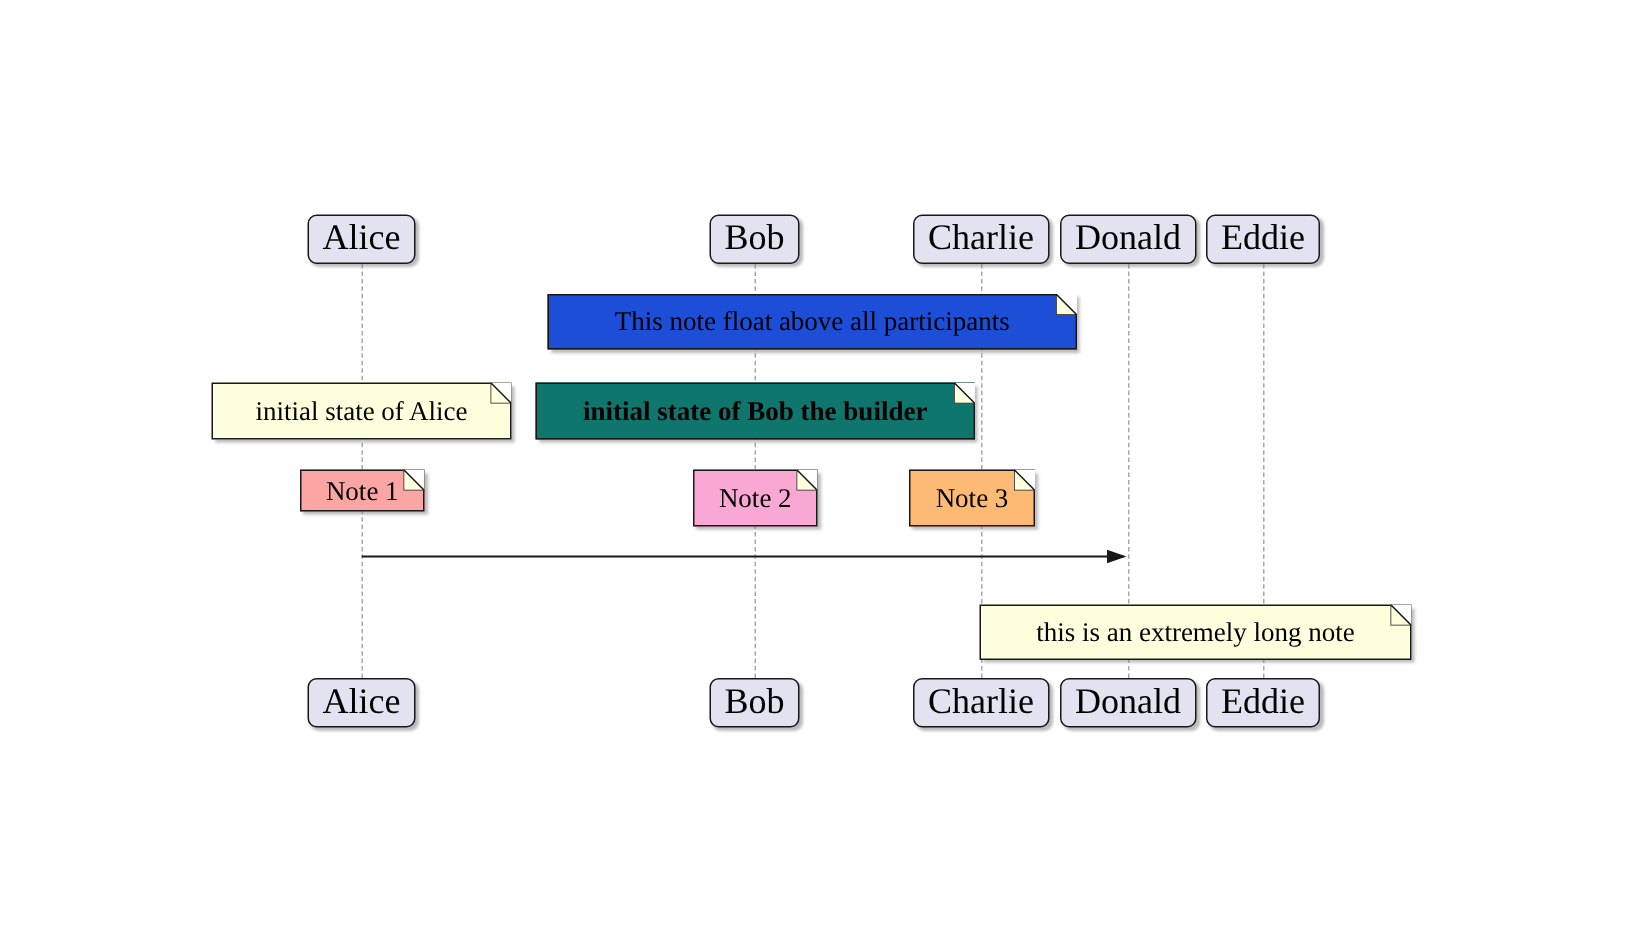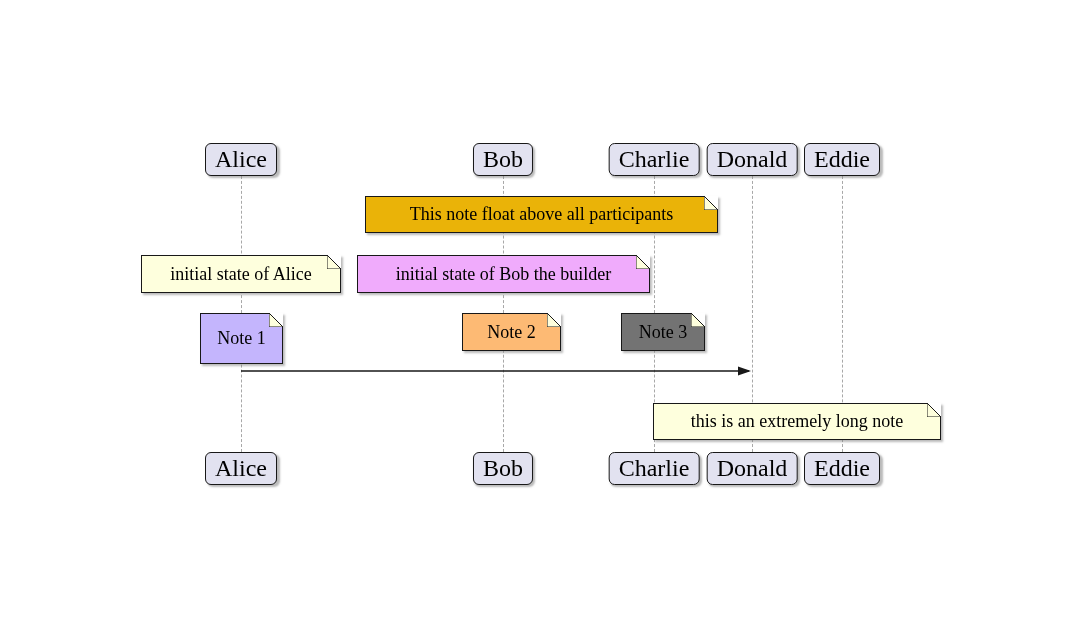--- a/index.html
+++ b/index.html
@@ -69,56 +69,56 @@
     <div class="participant-box" style="left: 241px; top: 143px; height: 33px; background: rgb(226, 226, 240); border-color: rgb(24, 24, 24);">Alice</div>
     <div class="participant-box" style="left: 241px; top: 452px; height: 33px; background: rgb(226, 226, 240); border-color: rgb(24, 24, 24);">Alice</div>
     <div class="participant-box" style="left: 503px; top: 143px; height: 33px; background: rgb(226, 226, 240); border-color: rgb(24, 24, 24);">Bob</div>
     <div class="participant-box" style="left: 503px; top: 452px; height: 33px; background: rgb(226, 226, 240); border-color: rgb(24, 24, 24);">Bob</div>
     <div class="participant-box" style="left: 654px; top: 143px; height: 33px; background: rgb(226, 226, 240); border-color: rgb(24, 24, 24);">Charlie</div>
     <div class="participant-box" style="left: 654px; top: 452px; height: 33px; background: rgb(226, 226, 240); border-color: rgb(24, 24, 24);">Charlie</div>
     <div class="participant-box" style="left: 752px; top: 143px; height: 33px; background: rgb(226, 226, 240); border-color: rgb(24, 24, 24);">Donald</div>
     <div class="participant-box" style="left: 752px; top: 452px; height: 33px; background: rgb(226, 226, 240); border-color: rgb(24, 24, 24);">Donald</div>
     <div class="participant-box" style="left: 842px; top: 143px; height: 33px; background: rgb(226, 226, 240); border-color: rgb(24, 24, 24);">Eddie</div>
     <div class="participant-box" style="left: 842px; top: 452px; height: 33px; background: rgb(226, 226, 240); border-color: rgb(24, 24, 24);">Eddie</div>
-    <div class="note" style="left: 365px; top: 196px; width: 353px; height: 37px; background: #eab308; border-color: rgb(24, 24, 24);">
+    <div class="note" style="left: 365px; top: 196px; width: 353px; height: 37px; background: #1d4ed8; border-color: rgb(24, 24, 24);">
       <span class="note-text">This note float above all participants</span>
       <svg width="14" height="14" viewBox="0 0 14 14" class="fold">
         <polygon points="0,0 14,0 14,14" fill="#FFFFFF"></polygon>
         <polygon points="0,0 14,14 0,14" fill="#FEFFDD" stroke="#181818" stroke-width="1"></polygon>
       </svg>
     </div>
     <div class="note" style="left: 141px; top: 255px; width: 200px; height: 38px; background: rgb(254, 255, 221); border-color: rgb(24, 24, 24); text-align: center;">
       <span class="note-text">initial state of Alice</span>
       <svg width="14" height="14" viewBox="0 0 14 14" class="fold">
         <polygon points="0,0 14,0 14,14" fill="#FFFFFF"></polygon>
         <polygon points="0,0 14,14 0,14" fill="#FEFFDD" stroke="#181818" stroke-width="1"></polygon>
       </svg>
     </div>
-    <div class="note" style="left: 357px; top: 255px; width: 293px; height: 38px; background: #f0abfc; border-color: rgb(24, 24, 24);">
+    <div class="note" style="left: 357px; top: 255px; width: 293px; height: 38px; background: #0f766e; border-color: rgb(24, 24, 24); font-weight: bold;">
       <span class="note-text">initial state of Bob the builder</span>
       <svg width="14" height="14" viewBox="0 0 14 14" class="fold">
         <polygon points="0,0 14,0 14,14" fill="#FFFFFF"></polygon>
         <polygon points="0,0 14,14 0,14" fill="#FEFFDD" stroke="#181818" stroke-width="1"></polygon>
       </svg>
     </div>
-    <div class="note" style="left: 200px; top: 313px; width: 83px; height: 51px; background: #c4b5fd; border-color: rgb(24, 24, 24);">
+    <div class="note" style="left: 200px; top: 313px; width: 83px; height: 28px; background: #fca5a5; border-color: rgb(24, 24, 24);">
       <span class="note-text">Note 1</span>
       <svg width="14" height="14" viewBox="0 0 14 14" class="fold">
         <polygon points="0,0 14,0 14,14" fill="#FFFFFF"></polygon>
         <polygon points="0,0 14,14 0,14" fill="#FEFFDD" stroke="#181818" stroke-width="1"></polygon>
       </svg>
     </div>
-    <div class="note" style="left: 462px; top: 313px; width: 99px; height: 38px; background: #fdba74; border-color: rgb(24, 24, 24);">
+    <div class="note" style="left: 462px; top: 313px; width: 83px; height: 38px; background: #f9a8d4; border-color: rgb(24, 24, 24);">
       <span class="note-text">Note 2</span>
       <svg width="14" height="14" viewBox="0 0 14 14" class="fold">
         <polygon points="0,0 14,0 14,14" fill="#FFFFFF"></polygon>
         <polygon points="0,0 14,14 0,14" fill="#FEFFDD" stroke="#181818" stroke-width="1"></polygon>
       </svg>
     </div>
-    <div class="note" style="left: 621px; top: 313px; width: 84px; height: 38px; background: #737373; border-color: rgb(24, 24, 24); justify-content: center;">
+    <div class="note" style="left: 606px; top: 313px; width: 84px; height: 38px; background: #fdba74; border-color: rgb(24, 24, 24); justify-content: center;">
       <span class="note-text">Note 3</span>
       <svg width="14" height="14" viewBox="0 0 14 14" class="fold">
         <polygon points="0,0 14,0 14,14" fill="#FFFFFF"></polygon>
         <polygon points="0,0 14,14 0,14" fill="#FEFFDD" stroke="#181818" stroke-width="1"></polygon>
       </svg>
     </div>
     <div class="note" style="left: 653px; top: 392px; width: 288px; height: 37px; background: rgb(254, 255, 221); border-color: rgb(24, 24, 24); margin-top: 11px;">
       <span class="note-text">this is an extremely long note</span>
       <svg width="14" height="14" viewBox="0 0 14 14" class="fold">
         <polygon points="0,0 14,0 14,14" fill="#FFFFFF"></polygon>

